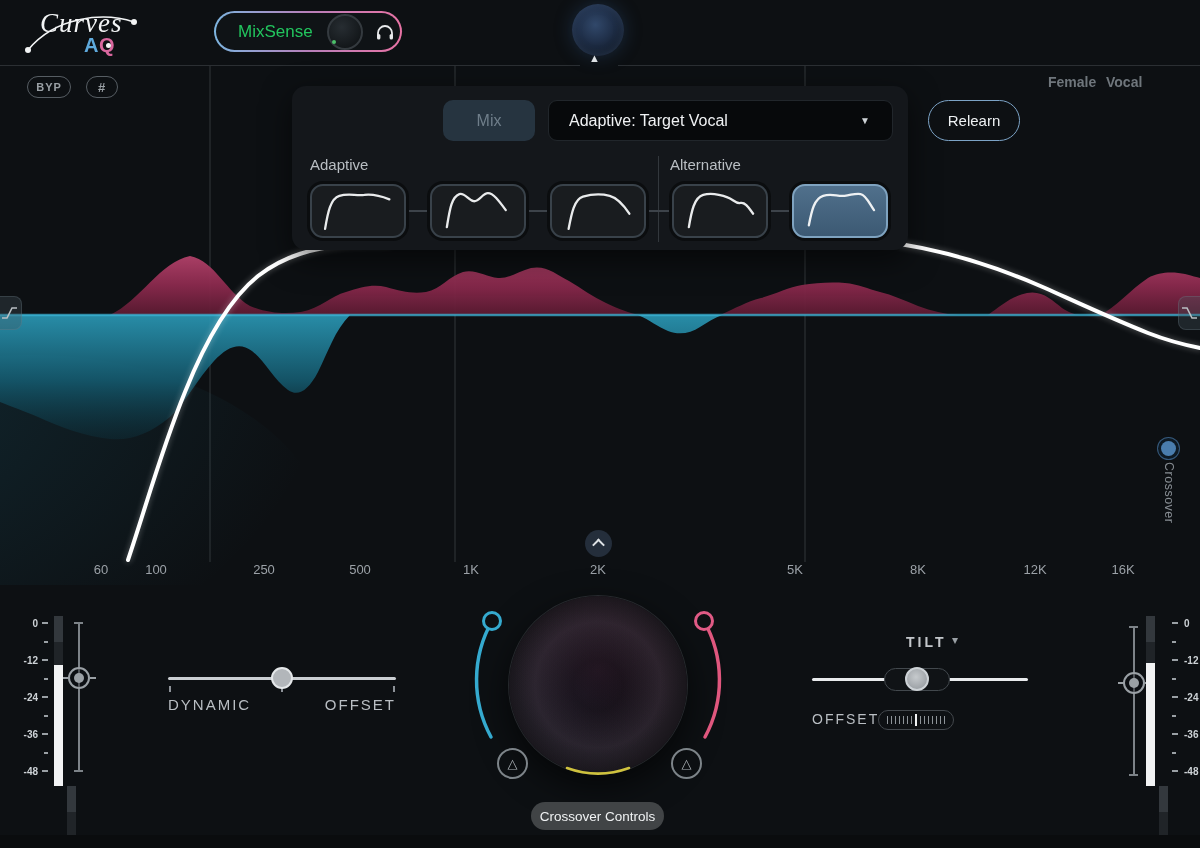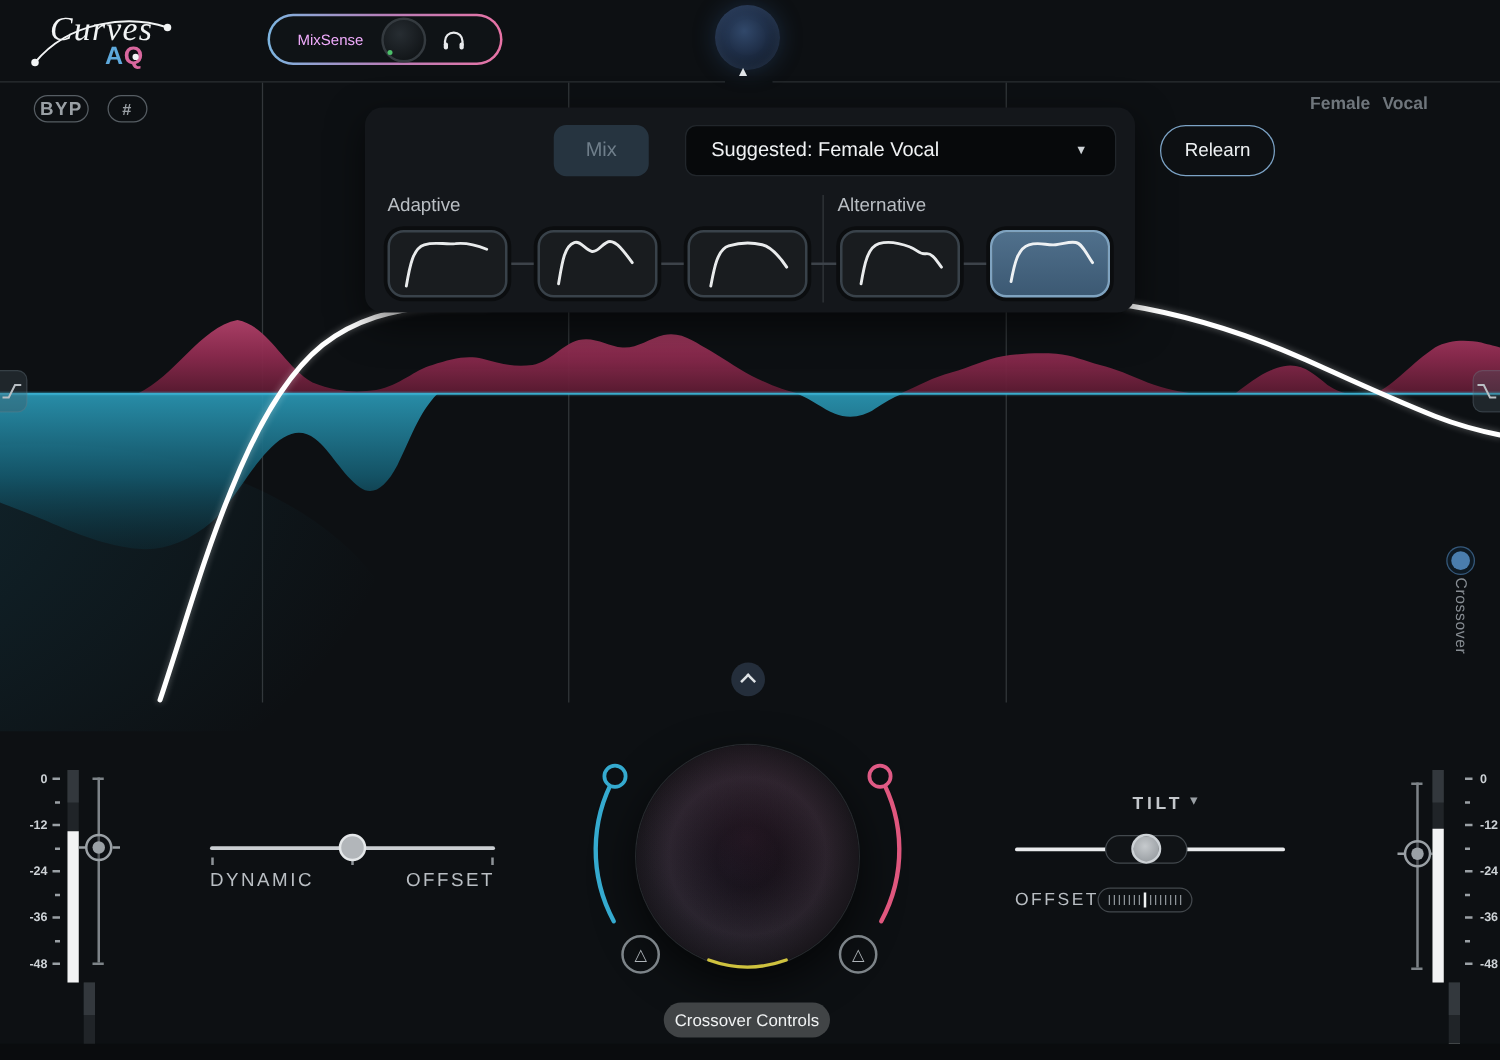--- a/index.html
+++ b/index.html
@@ -12,21 +12,21 @@
   .abs { position:absolute; }
   
   .logo-script { font-family:"Liberation Serif", serif; font-style:italic; font-size:27px; color:#f2f4f5; letter-spacing:1px; }
   .logo-sub { font-size:20px; font-weight:bold; letter-spacing:1px; }
   .mixsense-outer { background:linear-gradient(90deg,#7db5e0,#b77fb9,#e873a5); padding:2px; border-radius:24px; }
   .mixsense-inner { background:#0f1316; border-radius:22px; height:100%; display:flex; align-items:center; }
   .ms-knob { width:36px; height:36px; border-radius:50%; border:2px solid #343a3f;
     background:radial-gradient(circle at 40% 35%, #272d32, #121619 75%); position:relative; }
   .ms-knob .dot { position:absolute; left:3px; bottom:4px; width:4px; height:4px; border-radius:50%; background:#4cc06a; }
   .divider { height:1px; background:#2b2f33; }
-  .small-btn { border:1.5px solid #565d63; border-radius:12px; color:#9aa0a5; font-size:15px; font-weight:bold;
+  .small-btn { border:1.5px solid #565d63; border-radius:12px; color:#9aa0a5; font-size:11px; font-weight:bold;
     display:flex; align-items:center; justify-content:center; background:transparent; letter-spacing:1px; }
   .hdr-lbl { color:#6f767c; font-size:14px; font-weight:bold; }
   .orb { width:52px; height:52px; border-radius:50%;
     background:radial-gradient(circle at 45% 40%, #31486a 0%, #20304a 40%, #121b29 72%, #0d1013 100%);
     box-shadow:0 0 18px rgba(50,90,140,.35), inset 0 0 10px rgba(120,160,220,.25); }
   
   .panel { background:#14171b; border-radius:14px; box-shadow:0 10px 30px rgba(0,0,0,.55); }
   .tab { border-radius:10px; font-size:16px; display:flex; align-items:center; justify-content:center; cursor:pointer; }
   .tab.sel { background:#4d80ae; color:#fff; }
   .tab.unsel { background:#263440; color:#6f7e8a; }
@@ -145,40 +145,52 @@
   </div>
   <div class="abs edge-handle" style="left:1178px;top:296px;">
     <svg width="32" height="32" viewBox="0 0 32 32">
       <polyline points="3,11 8,11 13,21 18,21" fill="none" stroke="#b9bfc4" stroke-width="1.6"></polyline>
     </svg>
   </div>
 
   <div class="abs xover-dot" style="left:1161px;top:441px;"></div>
   <div class="abs vert-lbl" style="left:1162px;top:462px;height:92px;">Crossover</div>
 
+  <div class="abs" style="left:0;top:562px;width:1200px;height:18px;">
+    <span class="abs freq" style="left:101px;">60</span>
+    <span class="abs freq" style="left:156px;">100</span>
+    <span class="abs freq" style="left:264px;">250</span>
+    <span class="abs freq" style="left:360px;">500</span>
+    <span class="abs freq" style="left:471px;">1K</span>
+    <span class="abs freq" style="left:598px;">2K</span>
+    <span class="abs freq" style="left:795px;">5K</span>
+    <span class="abs freq" style="left:918px;">8K</span>
+    <span class="abs freq" style="left:1035px;">12K</span>
+    <span class="abs freq" style="left:1123px;">16K</span>
+  </div>
 
   <div class="abs" style="left:0;top:0;width:1200px;height:65px;background:#0d1013;"></div>
   <div class="abs divider" style="left:0;top:65px;width:580px;"></div>
   <div class="abs divider" style="left:618px;top:65px;width:582px;"></div>
 
   <div class="abs" style="left:22px;top:6px;width:130px;height:54px;">
     <span class="abs logo-script" style="left:18px;top:2px;">Curves</span>
     <svg class="abs" style="left:0;top:0;" width="130" height="52" viewBox="0 0 130 52">
       <path d="M6,44 C34,10 82,6 112,16" fill="none" stroke="#f2f4f5" stroke-width="1.6"></path>
       <circle cx="6" cy="44" r="3" fill="#f2f4f5"></circle>
         <circle cx="112" cy="16" r="3" fill="#f2f4f5"></circle>
     </svg>
     <span class="abs logo-sub" style="left:62px;top:28px;color:#5ea9dc;">A</span>
     <span class="abs logo-sub" style="left:77px;top:28px;color:#d9679e;">Q</span>
     <span class="abs" style="left:84px;top:37px;width:5px;height:5px;border-radius:50%;background:#f2f4f5;"></span>
   </div>
 
   <div class="abs mixsense-outer" style="left:214px;top:11px;width:188px;height:41px;">
     <div class="mixsense-inner">
-      <span style="font-size:12px;color:#f0abfc;margin-left:22px;">MixSense</span>
+      <span style="font-size:17px;color:#22c55e;margin-left:22px;">MixSense</span>
       <span class="ms-knob" style="margin-left:14px;">
           <span class="dot"></span>
         </span>
       <svg style="margin-left:12px;" width="20" height="18" viewBox="0 0 20 18">
         <path d="M3,13 v-3 a7,7 0 0 1 14,0 v3" fill="none" stroke="#e8eaec" stroke-width="1.8" stroke-linecap="round"></path>
         <rect x="2" y="11" width="3.4" height="5.5" rx="1.6" fill="#e8eaec"></rect>
         <rect x="14.6" y="11" width="3.4" height="5.5" rx="1.6" fill="#e8eaec"></rect>
       </svg>
     </div>
   </div>
@@ -186,23 +198,23 @@
   <div class="abs orb" style="left:572px;top:4px;"></div>
   <span class="abs" style="left:589px;top:52px;font-size:11px;color:#dfe3e6;">▲</span>
 
   <div class="abs small-btn" style="left:27px;top:76px;width:44px;height:22px;">BYP</div>
   <div class="abs small-btn" style="left:86px;top:76px;width:32px;height:22px;font-size:13px;">#</div>
 
   <span class="abs hdr-lbl" style="left:1048px;top:74px;">Female</span>
   <span class="abs hdr-lbl" style="left:1106px;top:74px;">Vocal</span>
 
   <div class="abs panel" style="left:292px;top:86px;width:616px;height:164px;">
-    <div class="abs tab unsel" style="left:151px;top:14px;width:76px;height:41px;">Mix</div>
+    <div class="abs tab unsel" style="left:151px;top:14px;width:92px;height:41px;">Mix</div>
     <div class="abs dropdown" style="left:256px;top:14px;width:345px;height:41px;">
-      <span style="margin-left:20px;">Suggested: Female Vocal</span>
+      <span style="margin-left:20px;">Adaptive: Target Vocal</span>
       <span style="position:absolute;right:22px;font-size:10px;color:#ced3d7;">▼</span>
     </div>
     <span class="abs grp-lbl" style="left:18px;top:70px;">Adaptive</span>
     <span class="abs grp-lbl" style="left:378px;top:70px;">Alternative</span>
     <div class="abs" style="left:366px;top:70px;width:1px;height:86px;background:#33383d;"></div>
 
     <div class="abs connector" style="left:112px;top:124px;width:24px;"></div>
     <div class="abs connector" style="left:232px;top:124px;width:24px;"></div>
     <div class="abs connector" style="left:352px;top:124px;width:28px;"></div>
     <div class="abs connector" style="left:474px;top:124px;width:26px;"></div>

